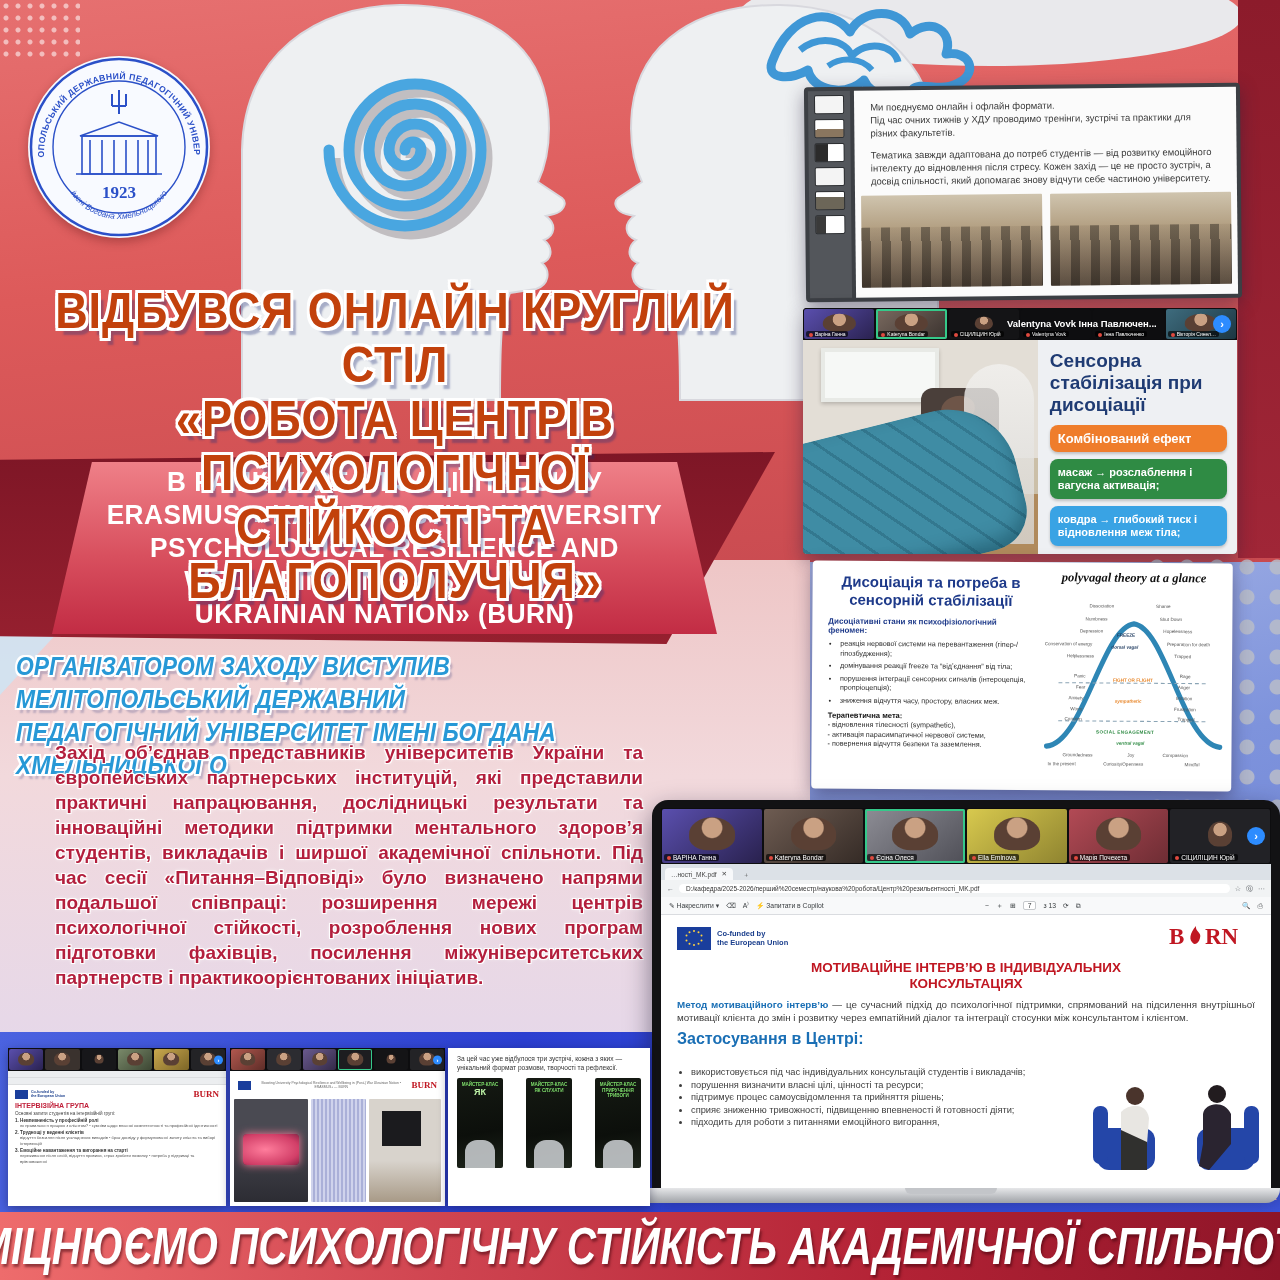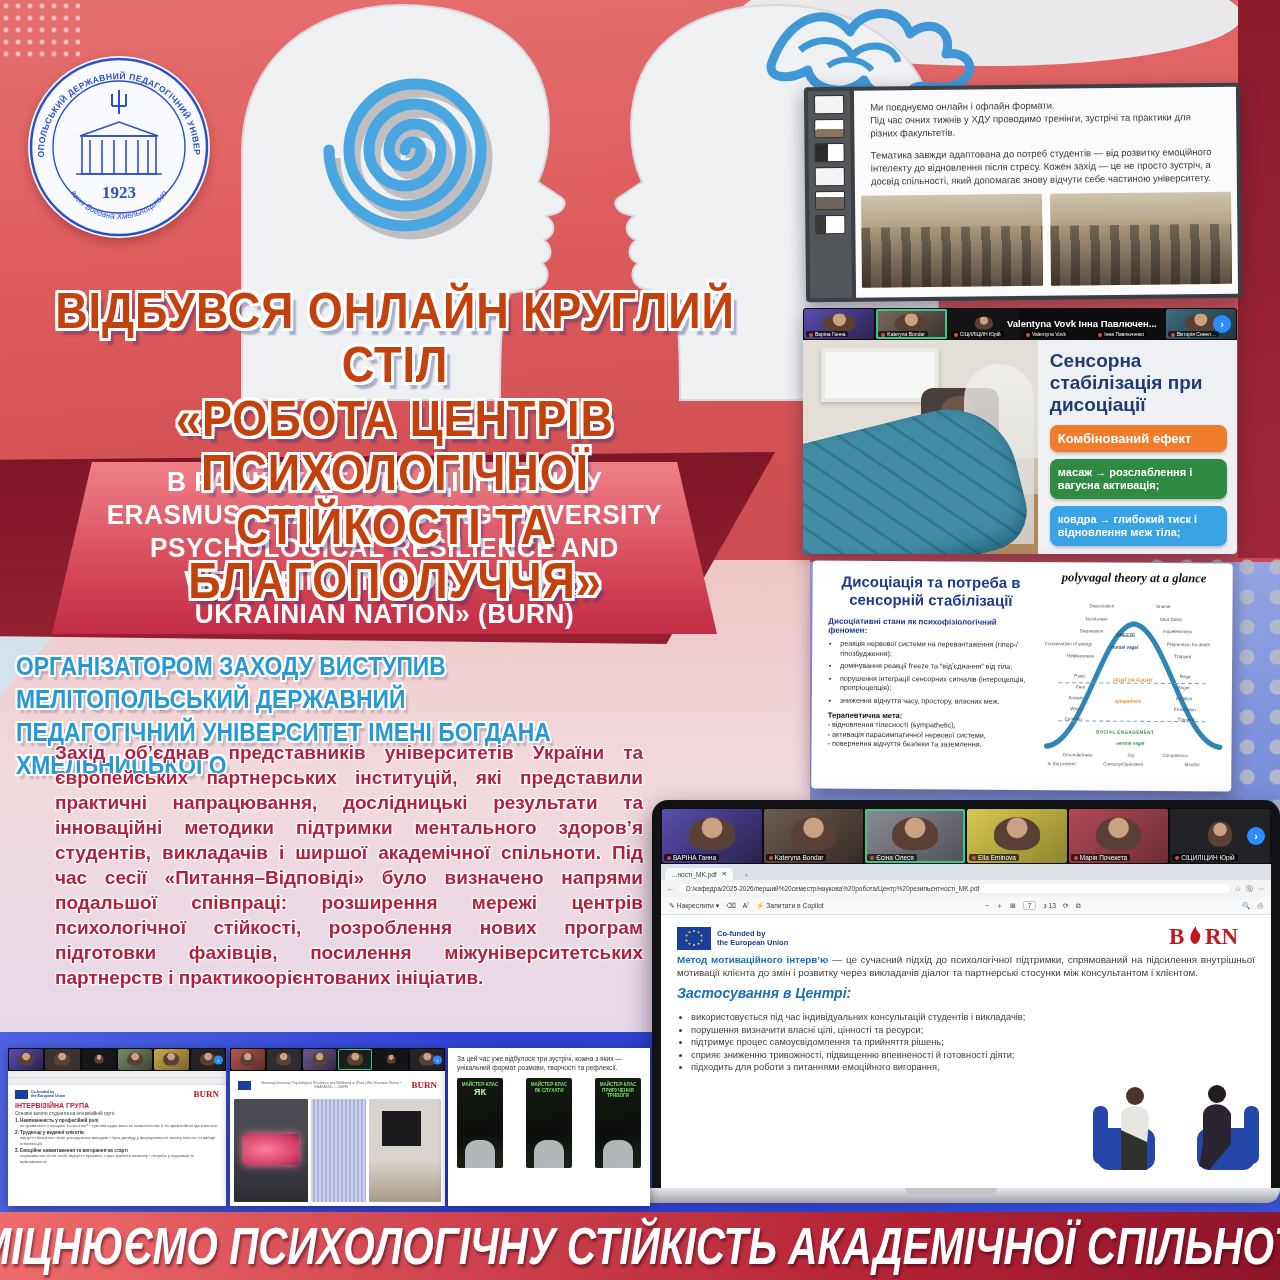--- a/index.html
+++ b/index.html
@@ -42,21 +42,21 @@
     background:linear-gradient(180deg,#7e1626,#96202f);
     clip-path:polygon(0 4%,100% 0,86% 100%,0 96%);}
   .ribbon{left:52px;top:462px;width:665px;height:172px;z-index:4;
     background:linear-gradient(180deg,#ef8088 0%,#d84f5e 55%,#c22c44 100%);
     clip-path:polygon(6% 0,94% 0,100% 100%,0 100%);
     display:flex;flex-direction:column;justify-content:center;}
   .ribbon div{color:#fff;font-weight:bold;font-size:27px;line-height:33px;text-align:center;
     letter-spacing:.5px;transform:scaleX(.97);}
 
   .organizer{left:16px;top:650px;width:720px;z-index:5;color:#2798d6;font-weight:bold;
-    font-size:26px;line-height:33px;}
+    font-style:italic;font-size:26px;line-height:33px;}
   .organizer .sqz{display:inline-block;transform:scaleX(.88);transform-origin:left;}
   .outline-w2{text-shadow:-2px -2px 0 #fff,2px -2px 0 #fff,-2px 2px 0 #fff,2px 2px 0 #fff,
     -2px 0 0 #fff,2px 0 0 #fff,0 -2px 0 #fff,0 2px 0 #fff,4px 5px 2px rgba(35,48,120,.25);}
 
   .body-par{left:55px;top:740px;width:588px;z-index:5;color:#b31f3d;font-weight:bold;
     font-size:19px;line-height:25px;text-align:justify;
     text-shadow:-1px -1px 0 #fff,1px -1px 0 #fff,-1px 1px 0 #fff,1px 1px 0 #fff,0 0 4px #fff;}
 
   .date-pill{left:72px;top:986px;width:500px;height:64px;background:#fff;border-radius:36px;
     z-index:6;display:flex;align-items:center;justify-content:center;
@@ -162,21 +162,21 @@
     font-size:6.8px;color:#3c4043;padding:0 8px;gap:7px;}
   .pgbox{border:1px solid #c6c9cc;background:#fff;padding:0 4px;border-radius:2px;}
   .pdfpage{flex:1;background:#fff;padding:8px 16px 0 16px;position:relative;overflow:hidden;}
   .euflag{width:34px;height:23px;background:#1a3e9c;position:relative;flex:none;}
   .pdfhead{display:flex;align-items:center;gap:6px;}
   .eutxt{color:#1a3e8c;font-weight:bold;font-size:7.5px;line-height:9px;}
   .burn{margin-left:auto;}
   .pdftitle{color:#c01722;font-weight:bold;font-size:13.5px;line-height:16px;text-align:center;margin:7px 0 6px 0;}
   .pdflead{font-size:9.8px;line-height:13px;color:#3d3d3d;text-align:justify;}
   .pdflead b{color:#1a6fb5;}
-  .applyh{color:#1a6fb5;font-weight:bold;font-size:14px;margin:6px 0 10px 0;font-style:italic;}
+  .applyh{color:#1a6fb5;font-weight:bold;font-size:16px;margin:6px 0 18px 0;}
   .pdful{margin:0;padding-left:14px;font-size:9.3px;line-height:12.5px;color:#3d3d3d;width:63%;}
   .pdfillu{position:absolute;right:10px;bottom:2px;}
   .laptop-base{left:622px;top:1188px;width:658px;height:15px;z-index:6;
     background:linear-gradient(180deg,#e6e7e9,#9fa2a7);border-radius:0 0 14px 14px;}
   .laptop-base:before{content:"";position:absolute;left:50%;top:0;transform:translateX(-50%);
     width:92px;height:6px;background:#c3c5c9;border-radius:0 0 8px 8px;}
 
   
   .panel{top:1048px;height:158px;background:#fff;z-index:6;box-shadow:0 3px 10px rgba(10,10,40,.4);
     overflow:hidden;display:flex;flex-direction:column;}
@@ -511,22 +511,26 @@
             <div>the European Union</div>
           </div>
           <div class="burn">
             <svg width="86" height="26" viewBox="0 0 86 26">
               <text x="0" y="21" font-size="23" font-weight="bold" fill="#c01722" font-family="Liberation Serif,serif">B</text>
               <path d="M25 21 C19 17 21 10 27 3 C26 9 33 9 31 15 C30 19 28 21 25 21 Z" fill="#c01722"></path>
               <text x="36" y="21" font-size="23" font-weight="bold" fill="#c01722" font-family="Liberation Serif,serif">RN</text>
             </svg>
           </div>
         </div>
+        <div class="pdftitle">
+          <div>МОТИВАЦІЙНЕ ІНТЕРВ’Ю В ІНДИВІДУАЛЬНИХ</div>
+          <div>КОНСУЛЬТАЦІЯХ</div>
+        </div>
         <div class="pdflead">
-          <b>Метод мотиваційного інтерв’ю</b><span> — це сучасний підхід до психологічної підтримки, спрямований на підсилення внутрішньої мотивації клієнта до змін і розвитку через викладачів діалог та партнерські стосунки між консультантом і клієнтом.</span>
+          <b>Метод мотиваційного інтерв’ю</b><span> — це сучасний підхід до психологічної підтримки, спрямований на підсилення внутрішньої мотивації клієнта до змін і розвитку через емпатійний діалог та інтеграції стосунки між консультантом і клієнтом.</span>
         </div>
         <div class="applyh">Застосування в Центрі:</div>
         <ul class="pdful">
           <li style="width:148%;">використовується під час індивідуальних консультацій студентів і викладачів;</li>
           <li>порушення визначити власні цілі, цінності та ресурси;</li>
           <li>підтримує процес самоусвідомлення та прийняття рішень;</li>
           <li>сприяє зниженню тривожності, підвищенню впевненості й готовності діяти;</li>
           <li>підходить для роботи з питаннями емоційного вигорання,</li>
         </ul>
         <div class="pdfillu">

